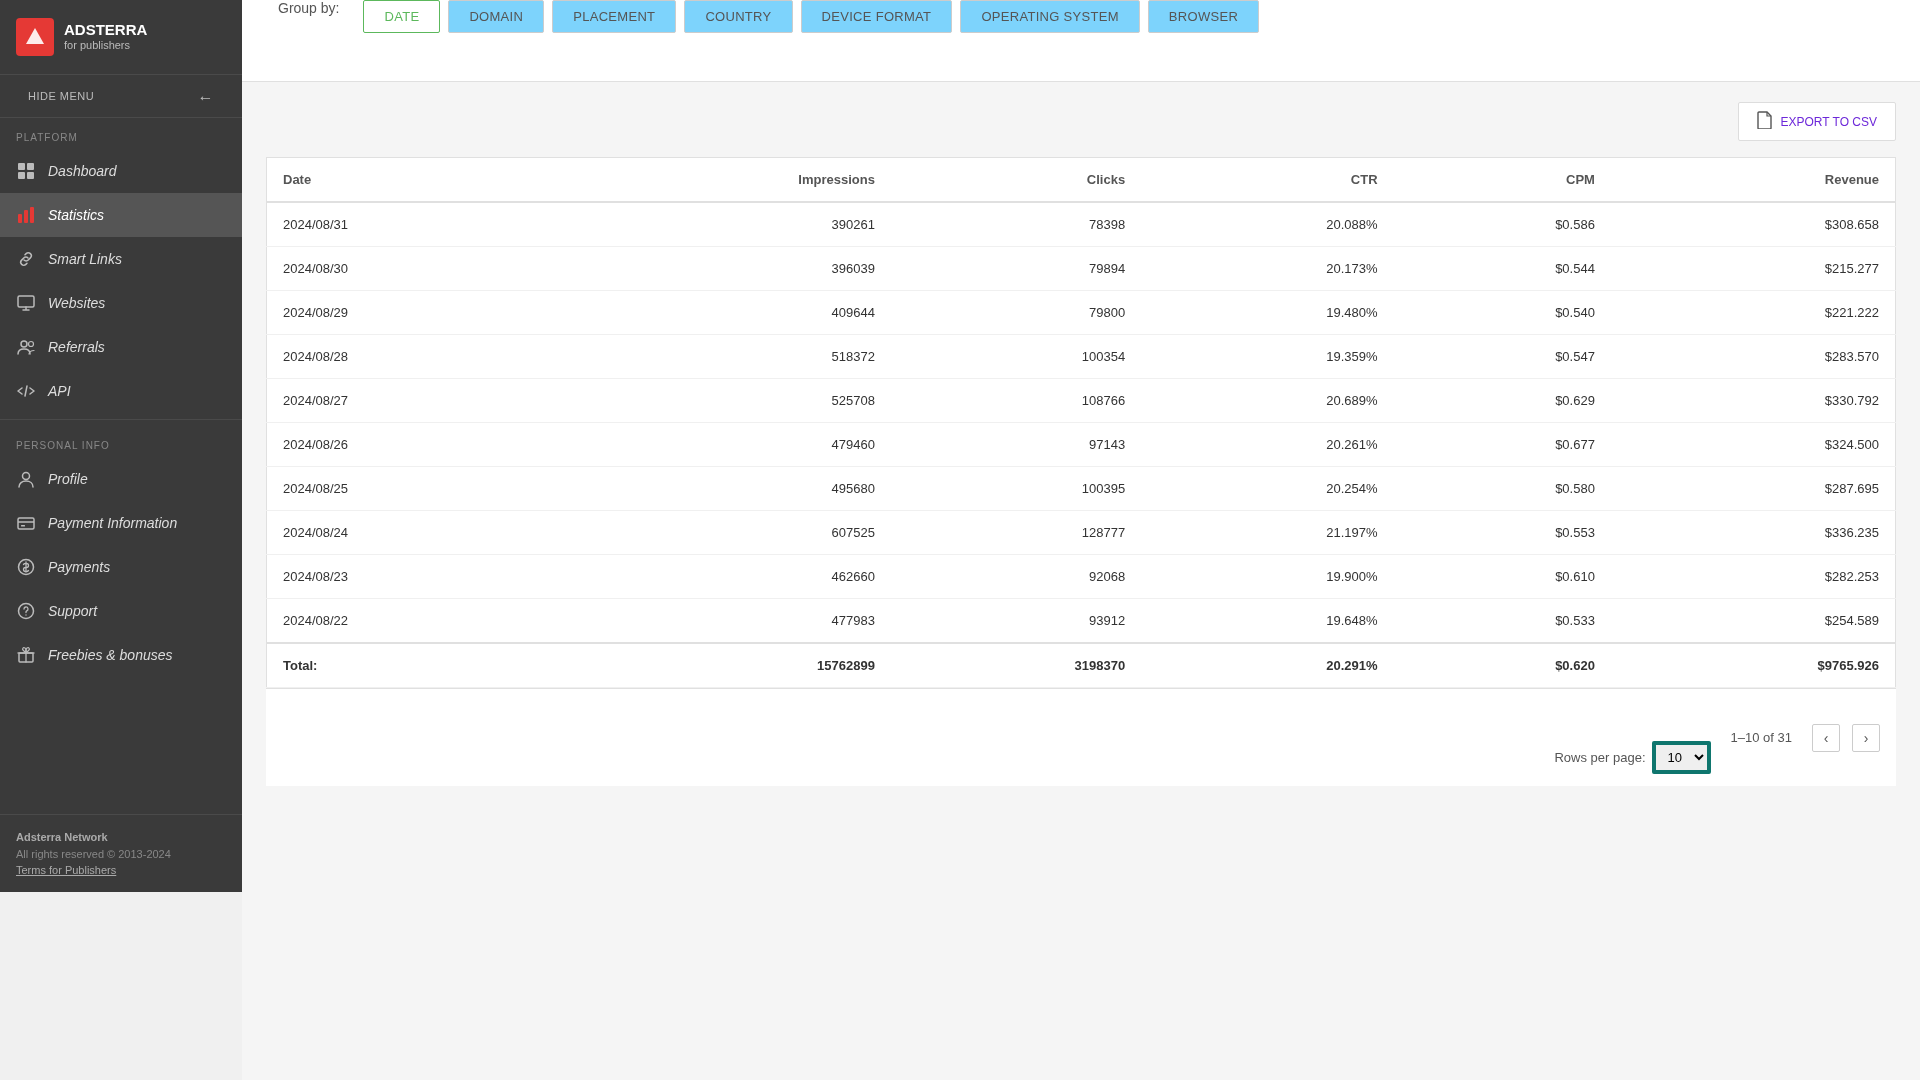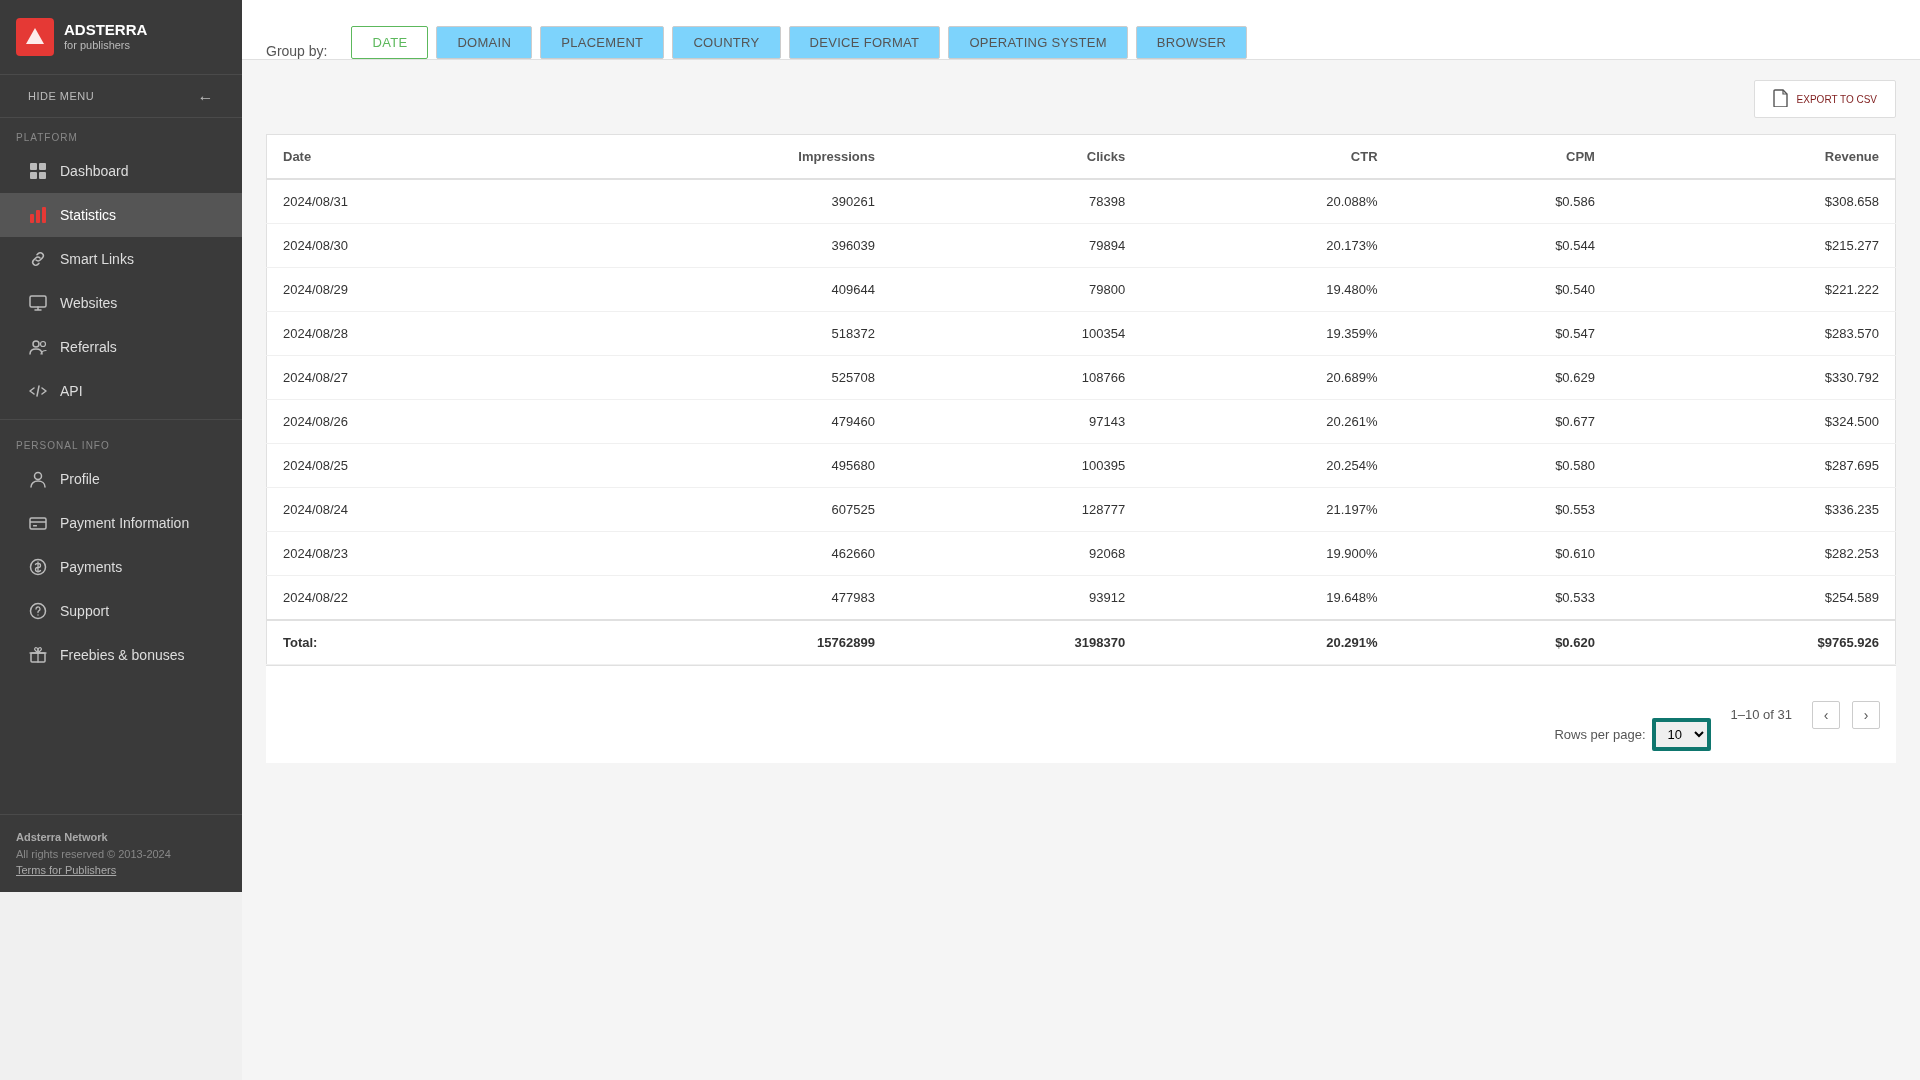--- a/index.html
+++ b/index.html
@@ -58,26 +58,27 @@
       font-size: 10px;
       color: #888;
       letter-spacing: 1px;
       text-transform: uppercase;
     }
 
     .sidebar-item {
       display: flex;
       align-items: center;
       gap: 12px;
-      padding: 12px 28px;
+      padding: 12px 16px;
       cursor: pointer;
       color: #ddd;
       font-size: 14px;
       transition: background 0.15s;
       border-radius: 0;
+      font-style: italic;
     }
     .sidebar-item.active { background: #555; color: #fff; }
     .sidebar-item .icon {
       width: 20px;
       height: 20px;
       display: flex;
       align-items: center;
       justify-content: center;
       flex-shrink: 0;
     }
@@ -101,23 +102,23 @@
       display: flex;
       flex-direction: column;
       background: #f5f5f5;
       overflow: hidden;
     }
 
     
     .group-by-bar {
       background: #fff;
       display: flex;
-      align-items: flex-end;
-      padding: 0 24px;
-      height: 60px;
+      align-items: flex-start;
+      padding: 0 36px;
+      height: 82px;
       border-bottom: 1px solid #e0e0e0;
       gap: 8px;
     }
     .group-by-label {
       font-size: 14px;
       color: #555;
       margin-right: 16px;
     }
     .group-btn {
       padding: 8px 20px;
@@ -149,22 +150,22 @@
       justify-content: flex-end;
       margin-bottom: 16px;
     }
     .export-btn {
       display: flex;
       align-items: center;
       gap: 8px;
       background: #fff;
       border: 1px solid #ddd;
       padding: 8px 18px;
-      font-size: 10px;
-      color: #7f1d1d;
+      font-size: 12px;
+      color: #6d28d9;
       cursor: pointer;
       border-radius: 2px;
       font-weight: 500;
     }
 
     .stats-table {
       width: 100%;
       background: #fff;
       border-collapse: collapse;
       border: 1px solid #e0e0e0;

